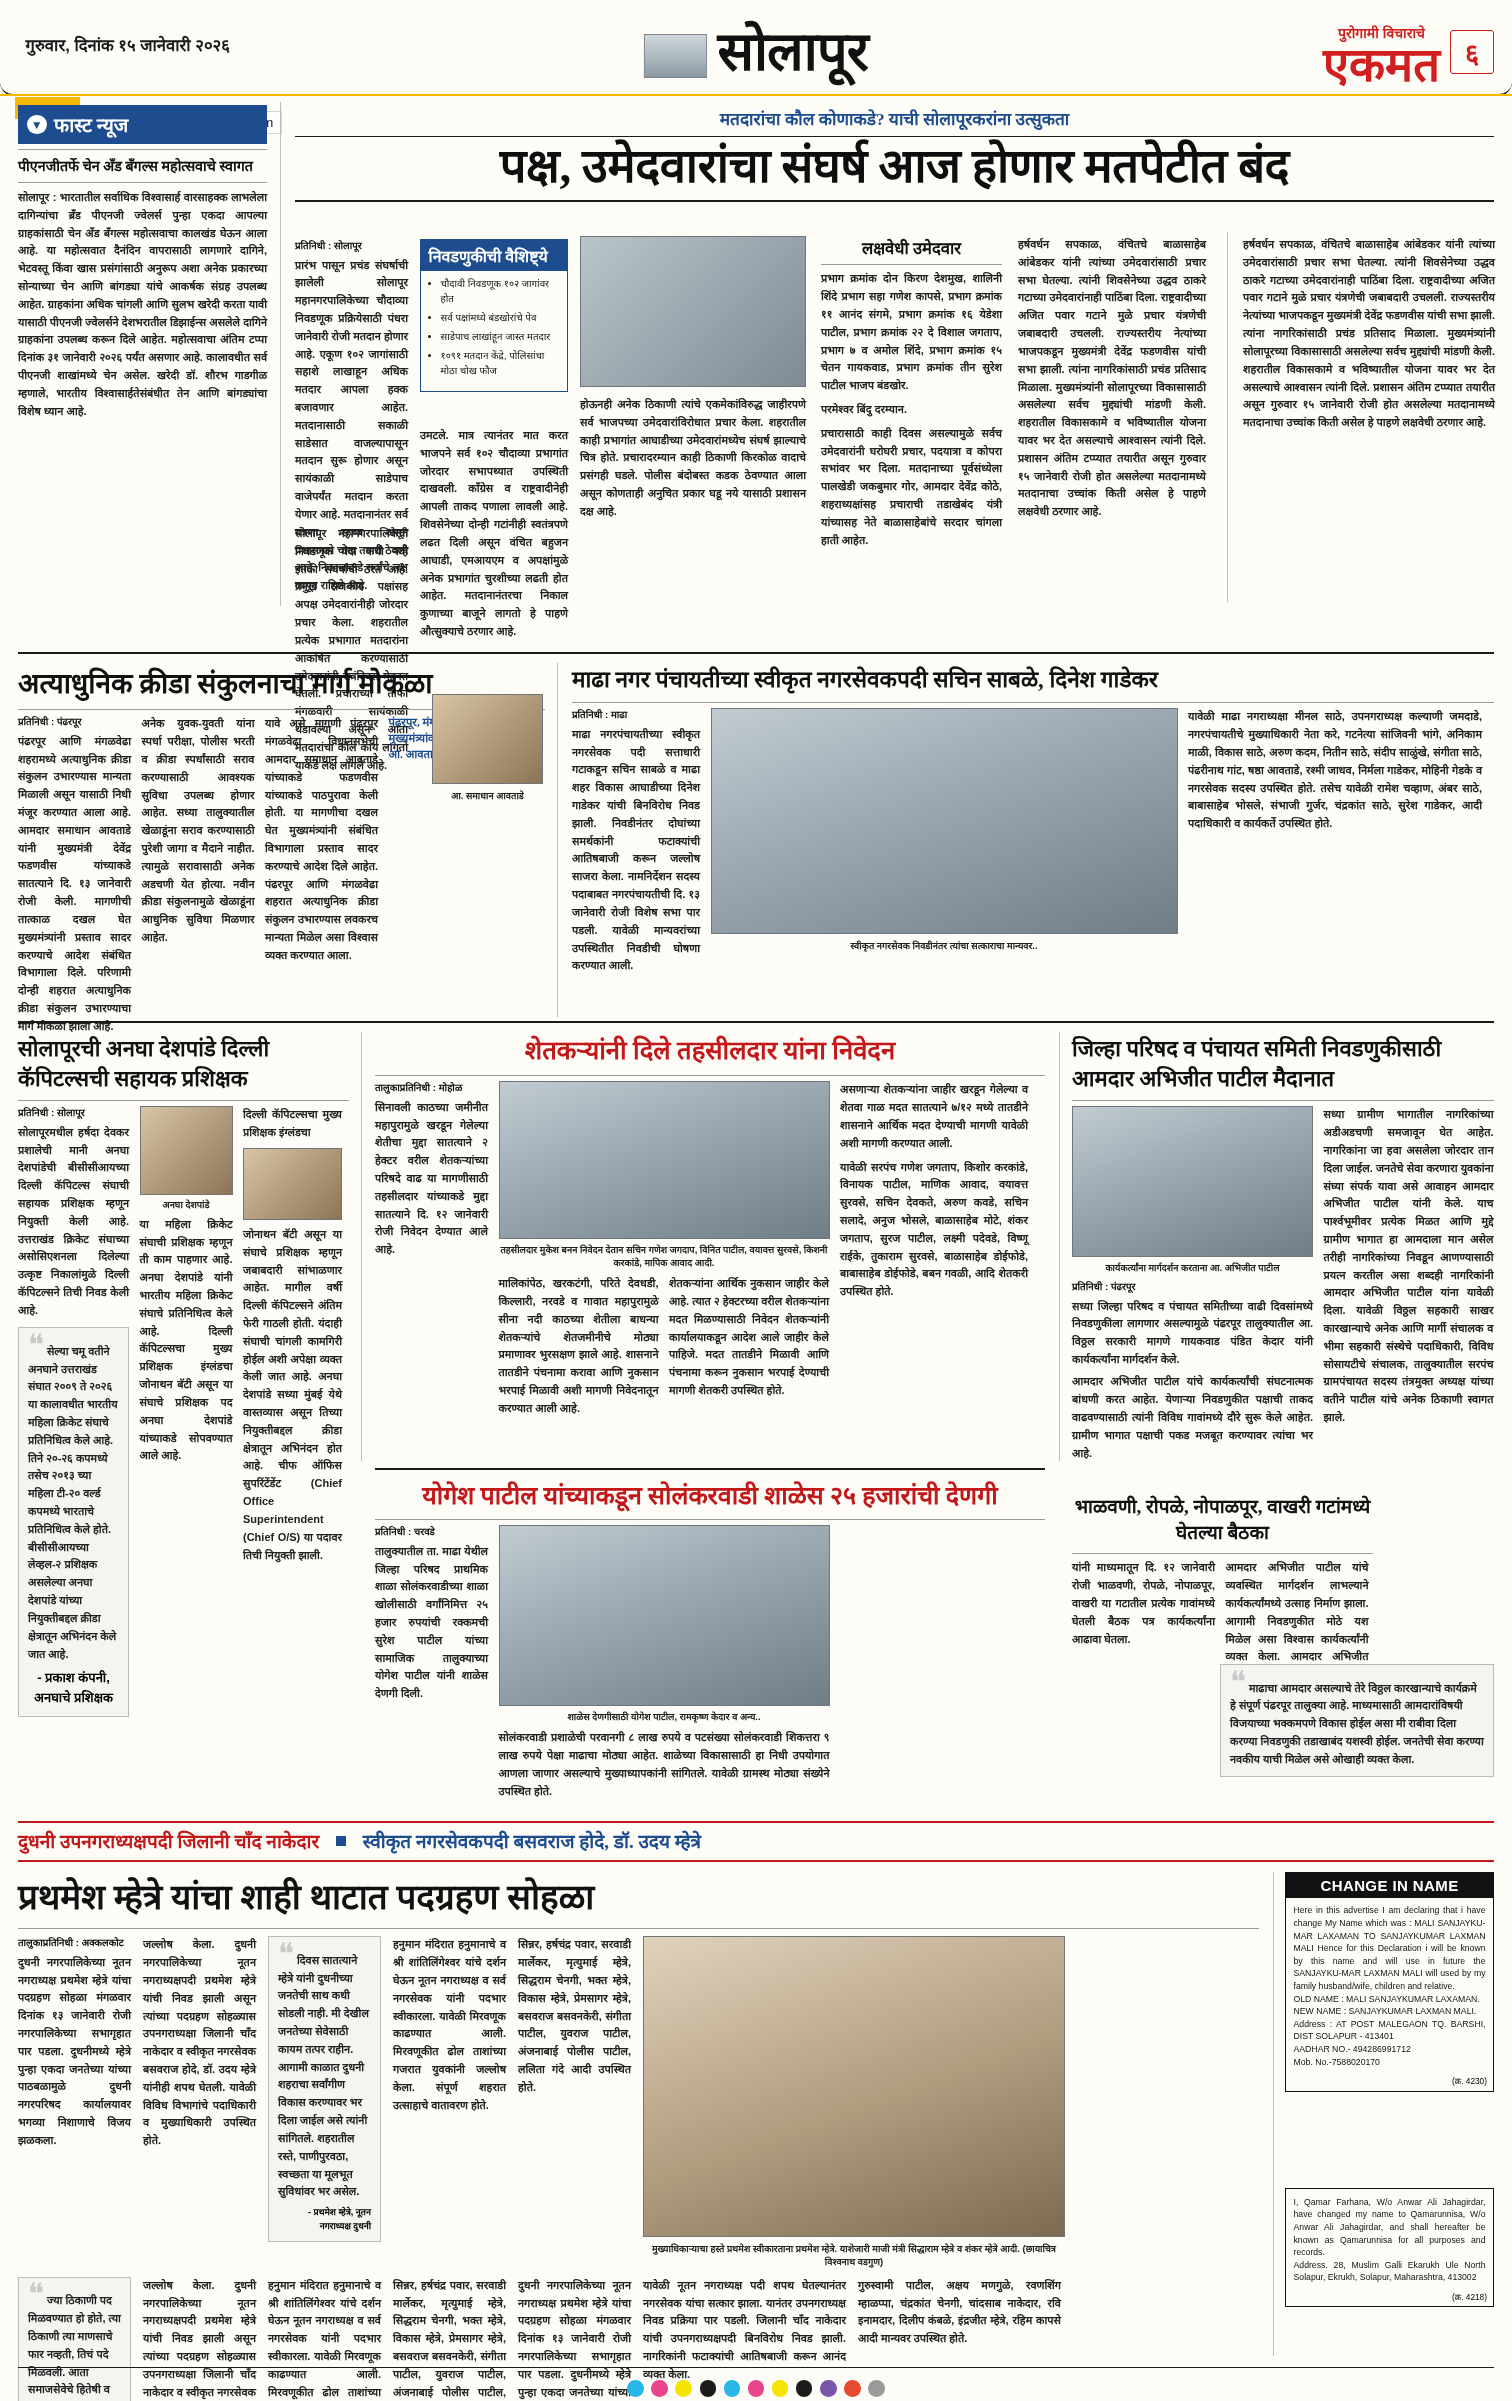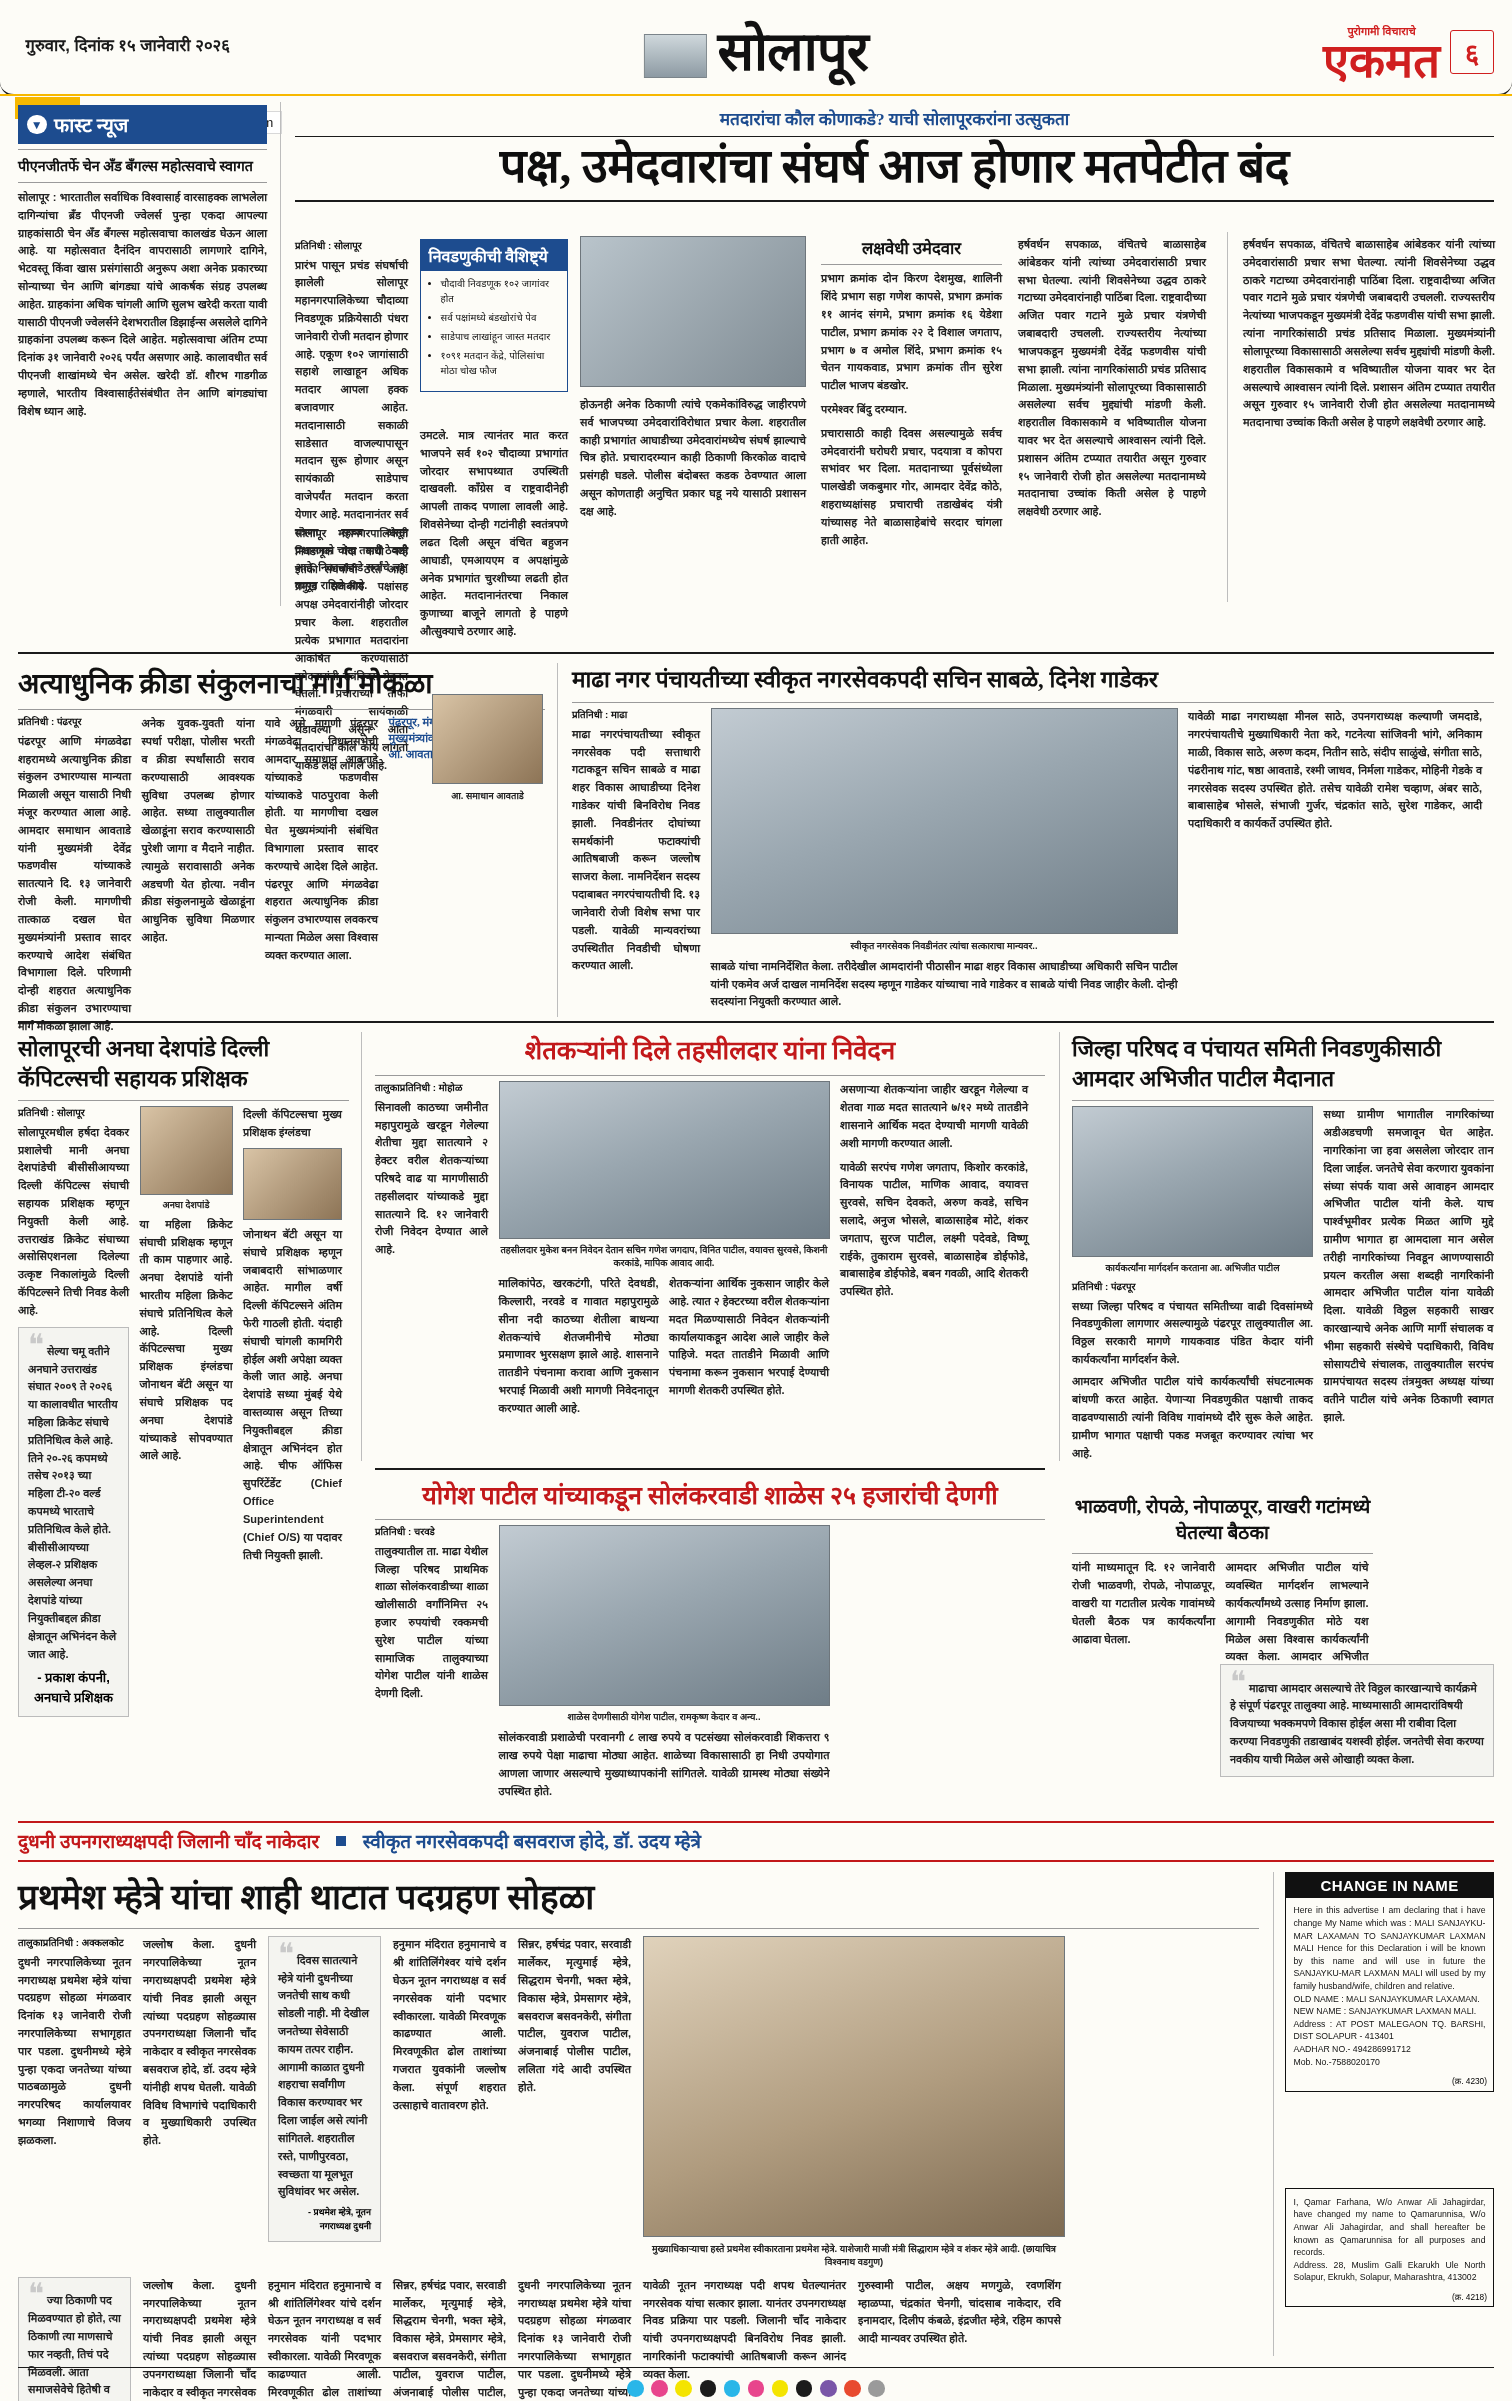--- a/index.html
+++ b/index.html
@@ -14,21 +14,21 @@
   .mh-date { position:absolute; left:25.6px; top:33px; font-size:16.6px; color:#1b1b1b; font-weight:bold; }
   .mh-epaper { position:absolute; left:15px; top:81px; display:flex; align-items:center; gap:0; }
   .mh-epaper .lbl { background:#f7b800; color:#1b1b1b; font-weight:bold; font-size:14.3px; padding:3px 9px; }
   .mh-epaper .url { background:#fff; color:#1b1b1b; font-size:13.6px; padding:3px 7.5px; border:0.8px solid #d8d8d8; display:flex; align-items:center; gap:4.5px;margin-top:30px;}
   .mh-globe { width:12px;height:12px;border-radius:50%;border:1.5px solid #e23b2e; display:inline-block; position:relative;}
   .mh-globe:after{content:"";position:absolute;left:3.8px;top:-1.5px;width:1.5px;height:12px;background:#e23b2e;}
   .mh-city { position:absolute; left:50%; transform:translateX(-50%); top:27px; display:flex; align-items:flex-end; gap:10.5px;}
   .mh-city .photo { width:63px;height:44px;background:linear-gradient(#cfd8dc,#8d9aa3); border:0.8px solid #7b848a; }
   .mh-city .name { font-family:"Liberation Serif", serif; font-size:54px; font-weight:bold; color:#111; letter-spacing:-0.8px; line-height:0.95;}
   .mh-brand { position:absolute; right:72px; top:22.6px; text-align:center;}
-  .mh-brand .tag { font-size:11px; color:#d01f1f; font-weight:bold; }
+  .mh-brand .tag { font-size:14px; color:#d01f1f; font-weight:bold; }
   .mh-brand .logo { font-family:"Liberation Serif", serif; font-size:47px; font-weight:bold; color:#d01f1f; line-height:1; }
   .mh-pageno { position:absolute; right:18px; top:30px; width:44px;height:44px; border:1.5px solid #d01f1f; color:#d01f1f;
      font-size:27px; font-weight:bold; display:flex;align-items:center;justify-content:center; border-radius:3px;}
   .mh-rule-yellow { position:absolute; left:0; right:0; bottom:-2.3px; height:2.3px; background:#f7b800;}
   .hl { font-family:"Liberation Serif", serif; font-weight:bold; color:#111; }
   .rule { height:1.5px; background:#1b1b1b; }
   .thin { height:0.8px; background:#9a9a9a; }
   .col-rule { position:absolute; top:0; bottom:0; width:0.8px; background:#bdbdbd; }
   .body-txt { font-size:11px; line-height:1.62; color:#222; text-align:justify;font-weight:bold; }
   .byline { font-size:9.8px; font-weight:bold; color:#111; }
@@ -186,21 +186,20 @@
     <div class="sechead" style="font-size:22.6px;">माढा नगर पंचायतीच्या स्वीकृत नगरसेवकपदी सचिन साबळे, दिनेश गाडेकर</div>
     <div class="thin" style="margin:7.5px 0 6px;"></div>
     <div style="display:flex; gap:10.5px;">
       <div style="width:128px;">
         <div class="byline">प्रतिनिधी : माढा</div>
         <div class="body-txt" style="margin-top:4.5px">माढा नगरपंचायतीच्या स्वीकृत नगरसेवक पदी सत्ताधारी गटाकडून सचिन साबळे व माढा शहर विकास आघाडीच्या दिनेश गाडेकर यांची बिनविरोध निवड झाली. निवडीनंतर दोघांच्या समर्थकांनी फटाक्यांची आतिषबाजी करून जल्लोष साजरा केला. नामनिर्देशन सदस्य पदाबाबत नगरपंचायतीची दि. १३ जानेवारी रोजी विशेष सभा पार पडली. यावेळी मान्यवरांच्या उपस्थितीत निवडीची घोषणा करण्यात आली.</div>
       </div>
       <div style="width:467px;">
         <div class="photo crowd" style="width:467px;height:226px;"></div>
         <div class="cap" style="margin-top:4.5px; font-weight:bold;">स्वीकृत नगरसेवक निवडीनंतर त्यांचा सत्काराचा मान्यवर..</div>
-        <div class="body-txt" style="margin-top:6px">साबळे यांचा नामनिर्देशित केला. तरीदेखील आमदारांनी पीठासीन माढा शहर विकास आघाडीच्या अधिकारी सचिन पाटील यांनी एकमेव अर्ज दाखल नामनिर्देश सदस्य म्हणून गाडेकर यांच्याचा नावे गाडेकर व साबळे यांची निवड जाहीर केली. दोन्ही सदस्यांना नियुक्ती करण्यात आले.</div>
       </div>
       <div style="width:294px;">
         <div class="body-txt">यावेळी माढा नगराध्यक्षा मीनल साठे, उपनगराध्यक्ष कल्याणी जमदाडे, नगरपंचायतीचे मुख्याधिकारी नेता करे, गटनेत्या सांजिवनी भांगे, अनिकाम माळी, विकास साठे, अरुण कदम, नितीन साठे, संदीप साळुंखे, संगीता साठे, पंढरीनाथ गांट, षष्ठा आवताडे, रश्मी जाधव, निर्मला गाडेकर, मोहिनी गेडके व नगरसेवक सदस्य उपस्थित होते. तसेच यावेळी रामेश चव्हाण, अंबर साठे, बाबासाहेब भोसले, संभाजी गुर्जर, चंद्रकांत साठे, सुरेश गाडेकर, आदी पदाधिकारी व कार्यकर्ते उपस्थित होते.</div>
       </div>
     </div>
   </div>
 
   <div class="rule" style="position:absolute; left:18px; right:18px; top:1021px;"></div>
 
   <div style="position:absolute; left:18px; top:1032px; width:331px;">

